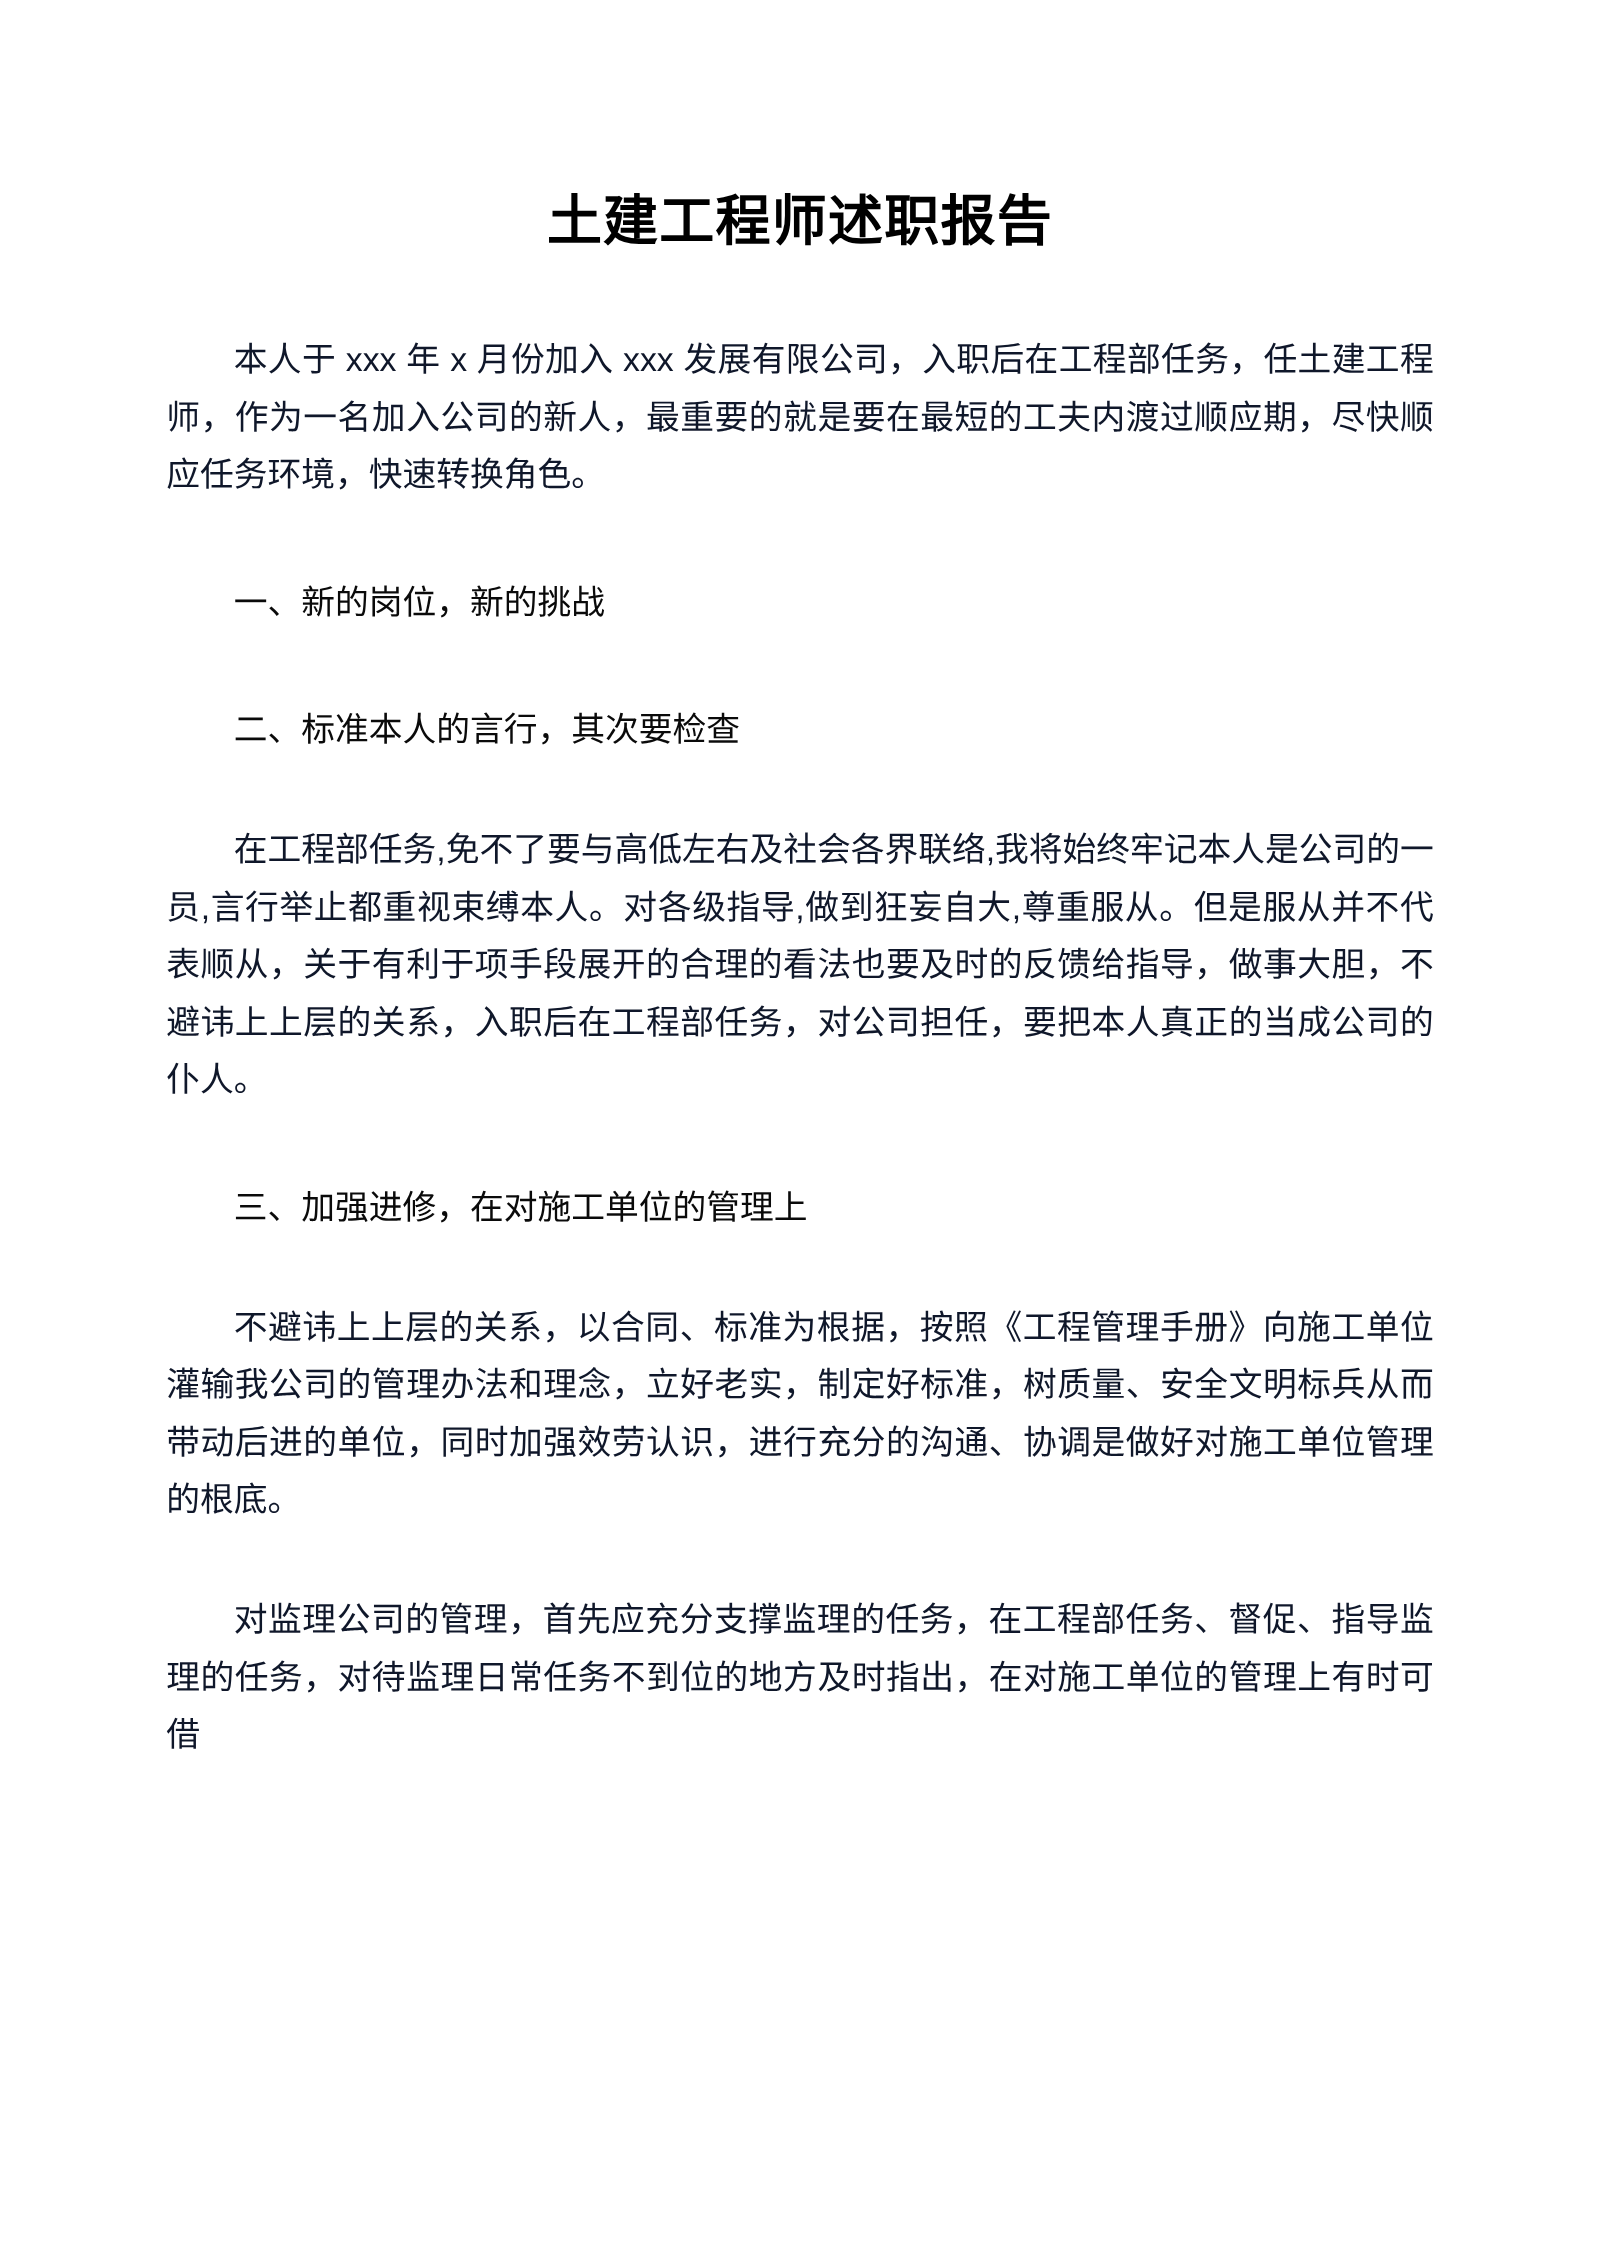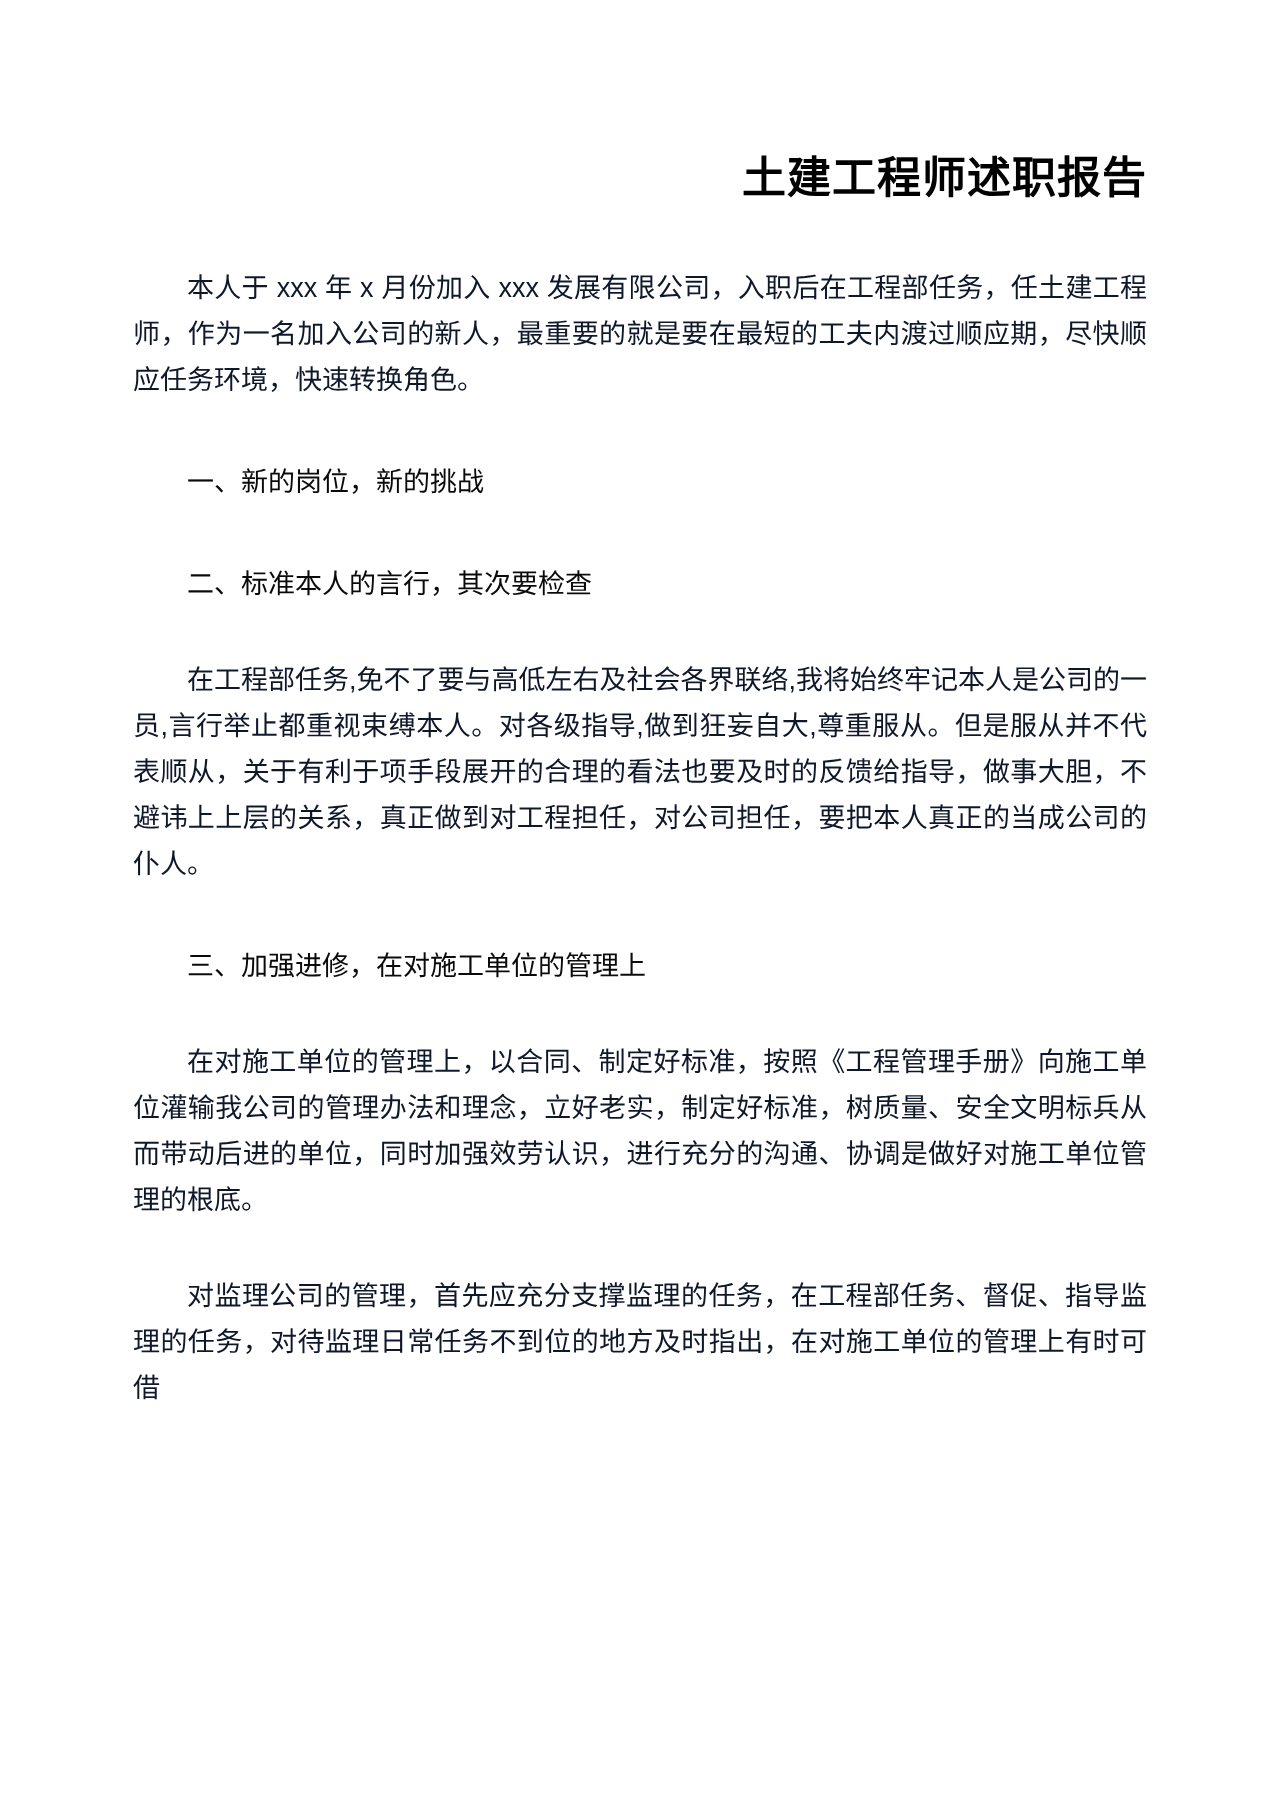--- a/index.html
+++ b/index.html
@@ -19,21 +19,21 @@
     width: 1280px;
     height: 1810px;
     padding: 148px 133px 0 133px;
     background: #ffffff;
   }
   .doc-title {
     margin: 0 0 58px 0;
     font-size: 44px;
     line-height: 1.35;
     font-weight: 700;
-    text-align: right;
+    text-align: center;
     color: #000000;
     letter-spacing: 1px;
   }
   .para {
     margin: 0 0 50px 0;
     font-size: 27px;
     line-height: 46px;
     text-align: justify;
     text-indent: 54px;
     word-break: break-all;
@@ -57,20 +57,20 @@
 <div class="page">
   <h1 class="doc-title">土建工程师述职报告</h1>
 
   <p class="para">本人于 xxx 年 x 月份加入 xxx 发展有限公司，入职后在工程部任务，任土建工程师，作为一名加入公司的新人，最重要的就是要在最短的工夫内渡过顺应期，尽快顺应任务环境，快速转换角色。</p>
 
   <h2 class="heading">一、新的岗位，新的挑战</h2>
 
 
   <h2 class="heading">二、标准本人的言行，其次要检查</h2>
 
-  <p class="para">在工程部任务,免不了要与高低左右及社会各界联络,我将始终牢记本人是公司的一员,言行举止都重视束缚本人。对各级指导,做到狂妄自大,尊重服从。但是服从并不代表顺从，关于有利于项手段展开的合理的看法也要及时的反馈给指导，做事大胆，不避讳上上层的关系，真正做到对工程担任，对公司担任，要把本人真正的当成公司的仆人。</p>
+  <p class="para">在工程部任务,免不了要与高低左右及社会各界联络,我将始终牢记本人是公司的一员,言行举止都重视束缚本人。对各级指导,做到狂妄自大,尊重服从。但是服从并不代表顺从，关于有利于项手段展开的合理的看法也要及时的反馈给指导，做事大胆，不避讳上上层的关系，入职后在工程部任务，对公司担任，要把本人真正的当成公司的仆人。</p>
 
   <h2 class="heading">三、加强进修，在对施工单位的管理上</h2>
 
-  <p class="para">在对施工单位的管理上，以合同、制定好标准，按照《工程管理手册》向施工单位灌输我公司的管理办法和理念，立好老实，制定好标准，树质量、安全文明标兵从而带动后进的单位，同时加强效劳认识，进行充分的沟通、协调是做好对施工单位管理的根底。</p>
+  <p class="para">不避讳上上层的关系，以合同、标准为根据，按照《工程管理手册》向施工单位灌输我公司的管理办法和理念，立好老实，制定好标准，树质量、安全文明标兵从而带动后进的单位，同时加强效劳认识，进行充分的沟通、协调是做好对施工单位管理的根底。</p>
 
   <p class="para">对监理公司的管理，首先应充分支撑监理的任务，在工程部任务、督促、指导监理的任务，对待监理日常任务不到位的地方及时指出，在对施工单位的管理上有时可借</p>
 </div>
 
 </body></html>

